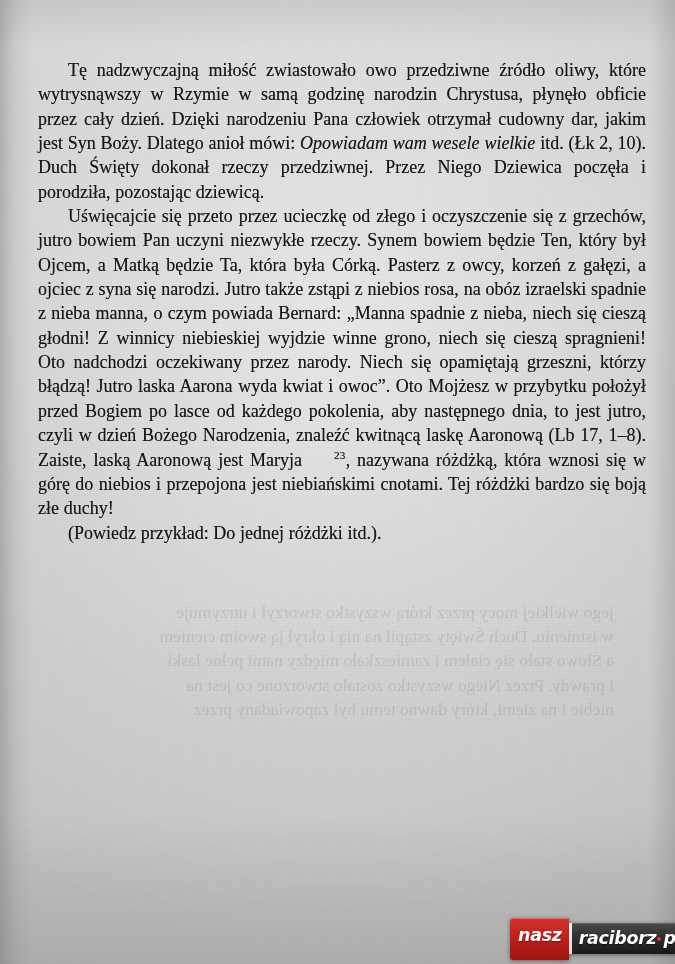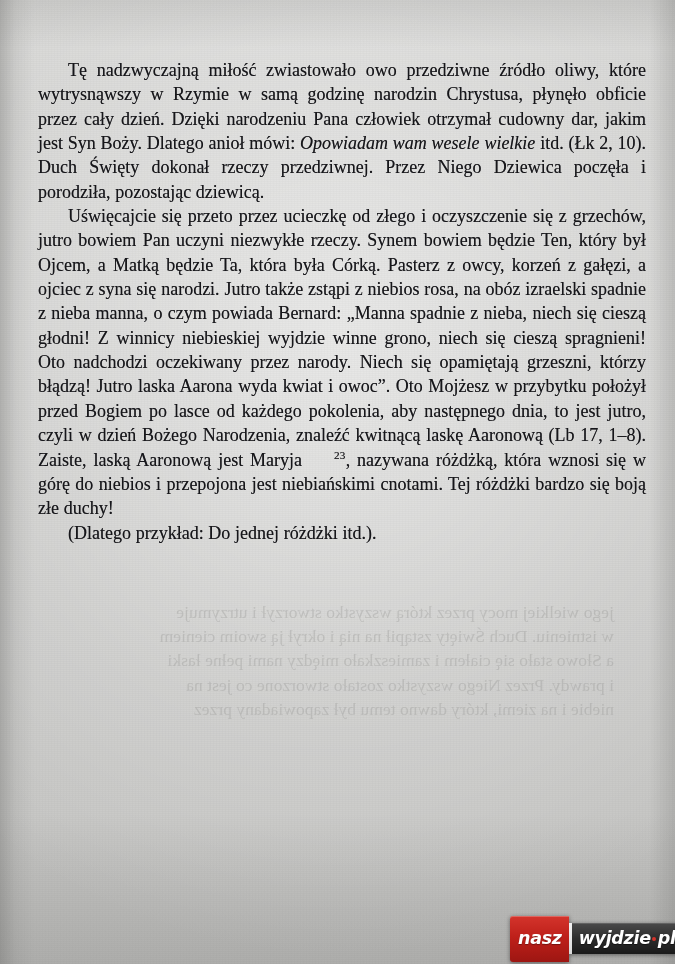--- a/index.html
+++ b/index.html
@@ -138,22 +138,22 @@
     align-items: center;
     height: 31px;
     border-radius: 2px;
     padding: 0;
     filter: drop-shadow(0 1px 2px rgba(0,0,0,0.45));
   }
   .logo-badge {
     display: flex;
     align-items: center;
     justify-content: center;
-    height: 46px;
-    padding: 0 7px 0 8px;
+    height: 36px;
+    padding: 0 7px 6px 8px;
     background: linear-gradient(180deg, #d4342c 0%, #bd1f19 48%, #9d1612 100%);
     border-radius: 3px 0 0 3px;
     box-shadow: inset 0 1px 0 rgba(255,255,255,0.25);
   }
   .logo-badge-text {
     font-family: "DejaVu Sans", "Liberation Sans", sans-serif;
     font-style: italic;
     font-weight: bold;
     font-size: 17.5px;
     color: #ffffff;
@@ -217,29 +217,29 @@
   <div class="text-block">
 
     <p class="para-one">
       <span>Tę nadzwyczajną miłość zwiastowało owo przedziwne źródło oliwy, które wytrysnąwszy w Rzymie w samą godzinę narodzin Chrystusa, płynęło obficie przez cały dzień. Dzięki narodzeniu Pana człowiek otrzymał cudowny dar, jakim jest Syn Boży. Dlatego anioł mówi: </span><em class="quote-italic">Opowiadam wam wesele wielkie</em><span> itd. (Łk 2, 10). Duch Święty dokonał rzeczy przedziwnej. Przez Niego Dziewica poczęła i porodziła, pozostając dziewicą.</span>
     </p>
 
     <p class="para-two">
       <span>Uświęcajcie się przeto przez ucieczkę od złego i oczyszczenie się z grzechów, jutro bowiem Pan uczyni niezwykłe rzeczy. Synem bowiem będzie Ten, który był Ojcem, a Matką będzie Ta, która była Córką. Pasterz z owcy, korzeń z gałęzi, a ojciec z syna się narodzi. Jutro także zstąpi z niebios rosa, na obóz izraelski spadnie z nieba manna, o czym powiada Bernard: „Manna spadnie z nieba, niech się cieszą głodni! Z winnicy niebieskiej wyjdzie winne grono, niech się cieszą spragnieni! Oto nadchodzi oczekiwany przez narody. Niech się opamiętają grzeszni, którzy błądzą! Jutro laska Aarona wyda kwiat i owoc”. Oto Mojżesz w przybytku położył przed Bogiem po lasce od każdego pokolenia, aby następnego dnia, to jest jutro, czyli w dzień Bożego Narodzenia, znaleźć kwitnącą laskę Aaronową (Lb 17, 1–8). Zaiste, laską Aaronową jest Maryja</span><sup class="footnote-ref">23</sup><span>, nazywana różdżką, która wznosi się w górę do niebios i przepojona jest niebiańskimi cnotami. Tej różdżki bardzo się boją złe duchy!</span>
     </p>
 
-    <p class="last-para">(Dlatego przykład: Do jednej różdżki itd.).</p>
+    <p class="last-para">(Powiedz przykład: Do jednej różdżki itd.).</p>
 
   </div>
 
   <div class="logo-watermark">
     <div class="logo-badge">
       <span class="logo-badge-text">nasz</span>
     </div>
     <div class="logo-divider"></div>
     <div class="logo-tail">
-      <span class="logo-tail-text">wyjdzie</span>
+      <span class="logo-tail-text">raciborz</span>
         <span class="logo-dot"></span>
         <span class="logo-tail-text">pl</span>
     </div>
   </div>
 
 </div>
 
 </body></html>

